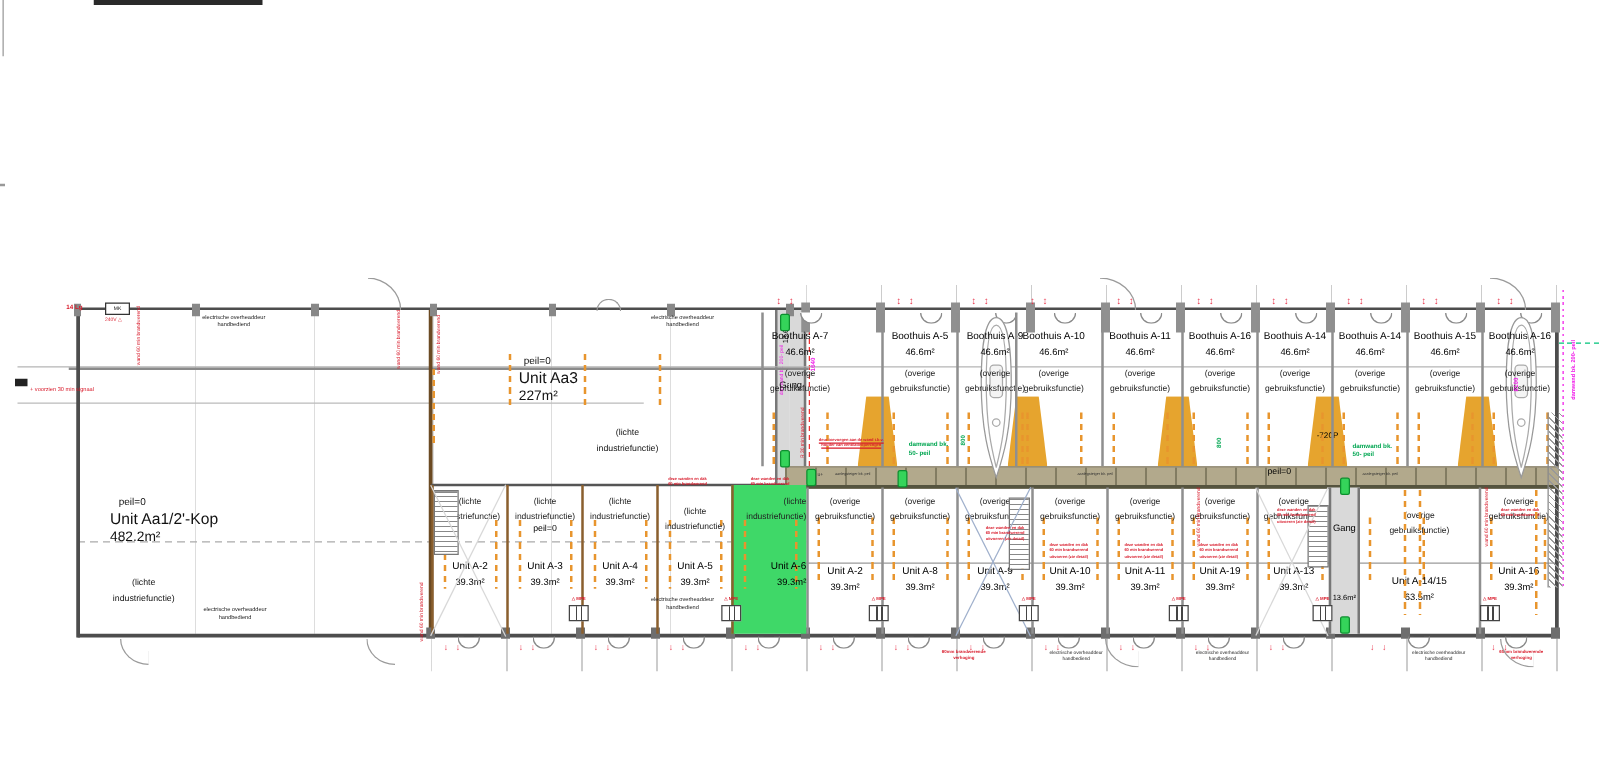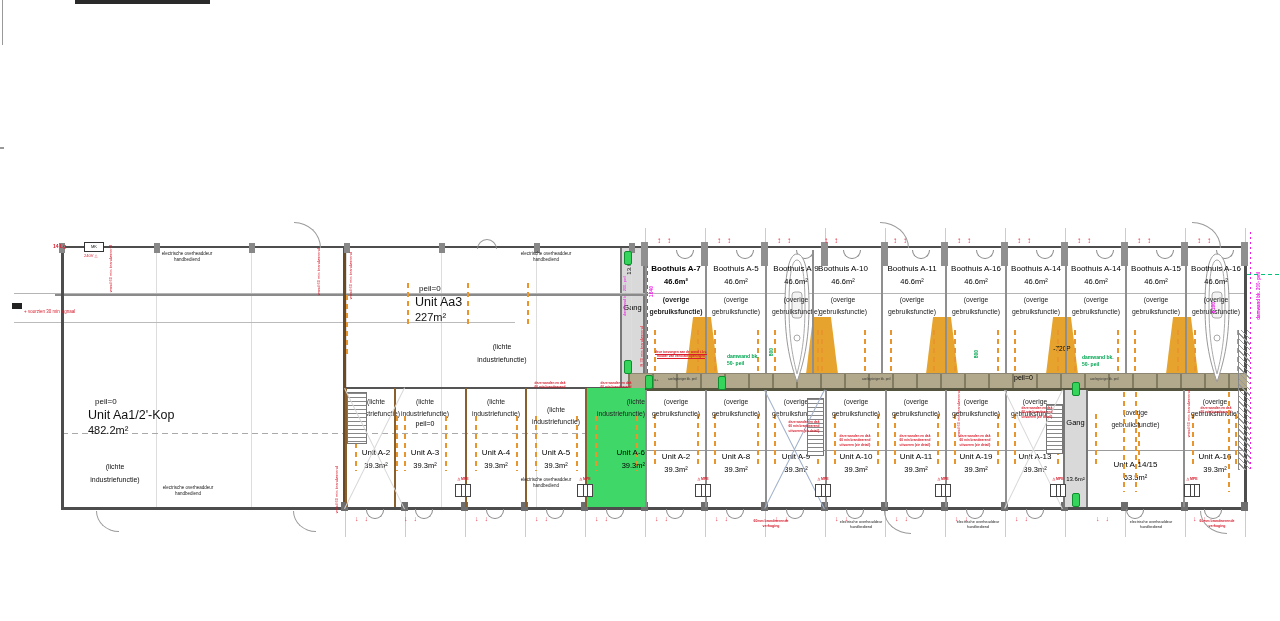--- a/index.html
+++ b/index.html
@@ -99,21 +99,21 @@
   <div class="ramp" style="left:1166px;top:317px;"></div>
   <div class="abs" style="left:1046px;top:345px;width:32px;font-size:6.5px;color:#000;text-align:center;">-720P</div>
 
   <div class="quay"></div>
   <div class="abs" style="left:1014px;top:374px;font-size:7px;color:#000;">peil=0</div>
   <div class="micro" style="left:668px;top:377px;">aanlegsteiger bk. peil</div>
   <div class="micro" style="left:862px;top:377px;">aanlegsteiger bk. peil</div>
   <div class="micro" style="left:1090px;top:377px;">aanlegsteiger bk. peil</div>
   <div class="micro" style="left:654px;top:377px;font-size:4px;">u+</div>
 
-  <div class="cell bh" style="left:645px;font-weight:bold;">
+  <div class="cell bh" style="left:609px;">
     <div class="arc"></div>
     <div class="nm">Boothuis A-7</div>
     <div class="ar">46.6m²</div>
     <div class="fn">
         <span>(overige</span>
         <span>gebruiksfunctie)</span>
       </div>
   </div>
   <div class="cell bh" style="left:705px;">
     <div class="arc"></div>
@@ -298,21 +298,21 @@
 
   <div class="cell su" style="left:345px;">
     <div class="fn">
         <span>(lichte</span>
         <span>industriefunctie)</span>
       </div>
     <div class="nm">Unit A-2</div>
     <div class="ar">39.3m²</div>
     <div class="arcb"></div>
   </div>
-  <div class="cell su" style="left:394px;">
+  <div class="cell su" style="left:405px;">
     <div class="fn">
         <span>(lichte</span>
         <span>industriefunctie)</span>
       </div>
     <div class="peil">peil=0</div>
     <div class="nm">Unit A-3</div>
     <div class="ar">39.3m²</div>
     <div class="arcb"></div>
   </div>
   <div class="cell su" style="left:465px;">

